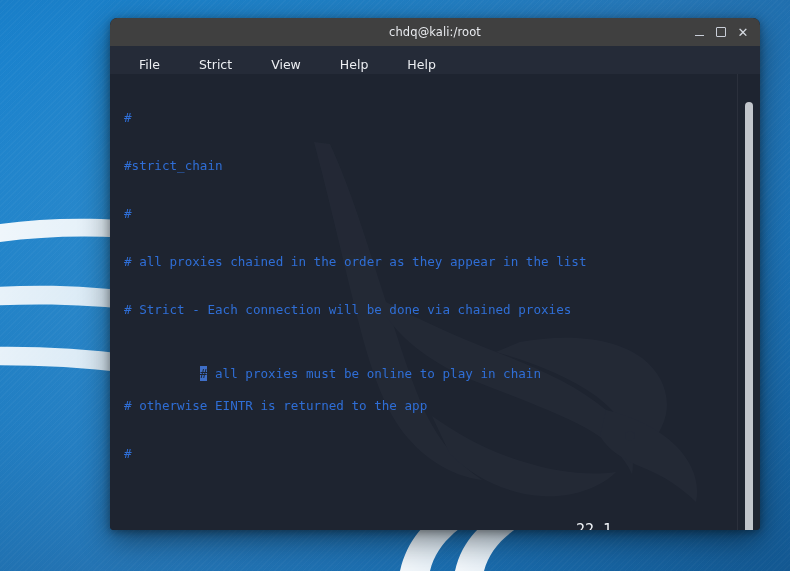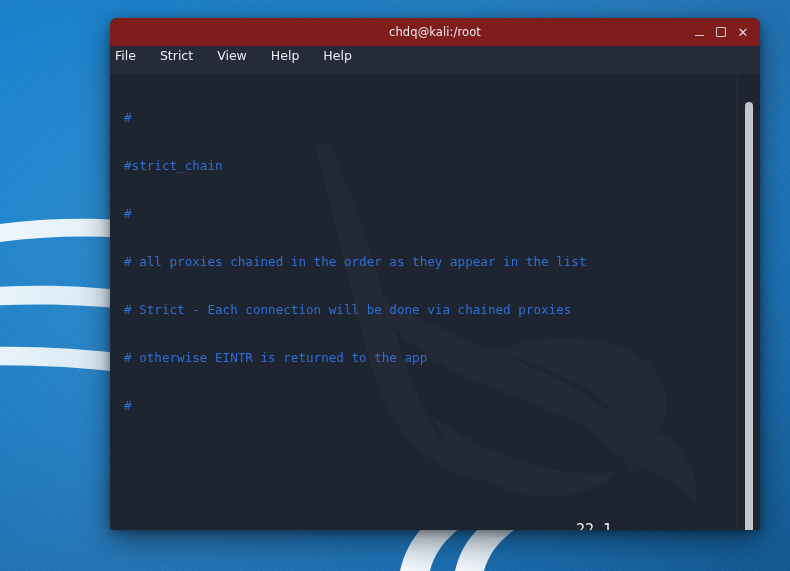--- a/index.html
+++ b/index.html
@@ -51,21 +51,21 @@
     box-shadow: 0 10px 30px rgba(0,0,0,0.45), 0 2px 8px rgba(0,0,0,0.35);
     overflow: hidden;
     display: flex;
     flex-direction: column;
   }
 
   
   #titlebar {
     height: 28px;
     flex: 0 0 28px;
-    background: #7f1d1d;
+    background: #404040;
     position: relative;
     display: flex;
     align-items: center;
     justify-content: center;
     border-radius: 7px 7px 0 0;
   }
   #titlebar .title-text {
     color: #e8eaee;
     font-size: 11.5px;
     font-family: "DejaVu Sans", sans-serif;
@@ -97,23 +97,23 @@
     font-size: 13px; font-weight: 700; color: #d7dbe2; line-height: 1;
     font-family: "DejaVu Sans", sans-serif;
   }
 
   
   #menubar {
     height: 28px;
     flex: 0 0 28px;
     background: #252b38;
     display: flex;
-    align-items: flex-start;
-    padding-left: 4px;
-    gap: 22px;
+    align-items: flex-end;
+    padding-left: 28px;
+    gap: 37px;
   }
   #menubar .menu-item {
     color: #eceef2;
     font-size: 12.5px;
     font-family: "DejaVu Sans", sans-serif;
     cursor: default;
     user-select: none;
     padding: 2px 1px;
   }
 
@@ -269,20 +269,23 @@
           <circle cx="330" cy="352" r="5"></circle>
         </g>
       </svg>
 
       <div id="term-text">
         <div class="ln"><span class="cmt">#</span></div>
         <div class="ln"><span class="cmt">#strict_chain</span></div>
         <div class="ln"><span class="cmt">#</span></div>
         <div class="ln"><span class="cmt"># all proxies chained in the order as they appear in the list</span></div>
         <div class="ln"><span class="cmt"># Strict - Each connection will be done via chained proxies</span></div>
+        <div class="ln">
+          <span class="cur">#</span><span class="cmt"> all proxies must be online to play in chain</span>
+        </div>
         <div class="ln"><span class="cmt"># otherwise EINTR is returned to the app</span></div>
         <div class="ln"><span class="cmt">#</span></div>
         
         
         
         
         
         
         
         

